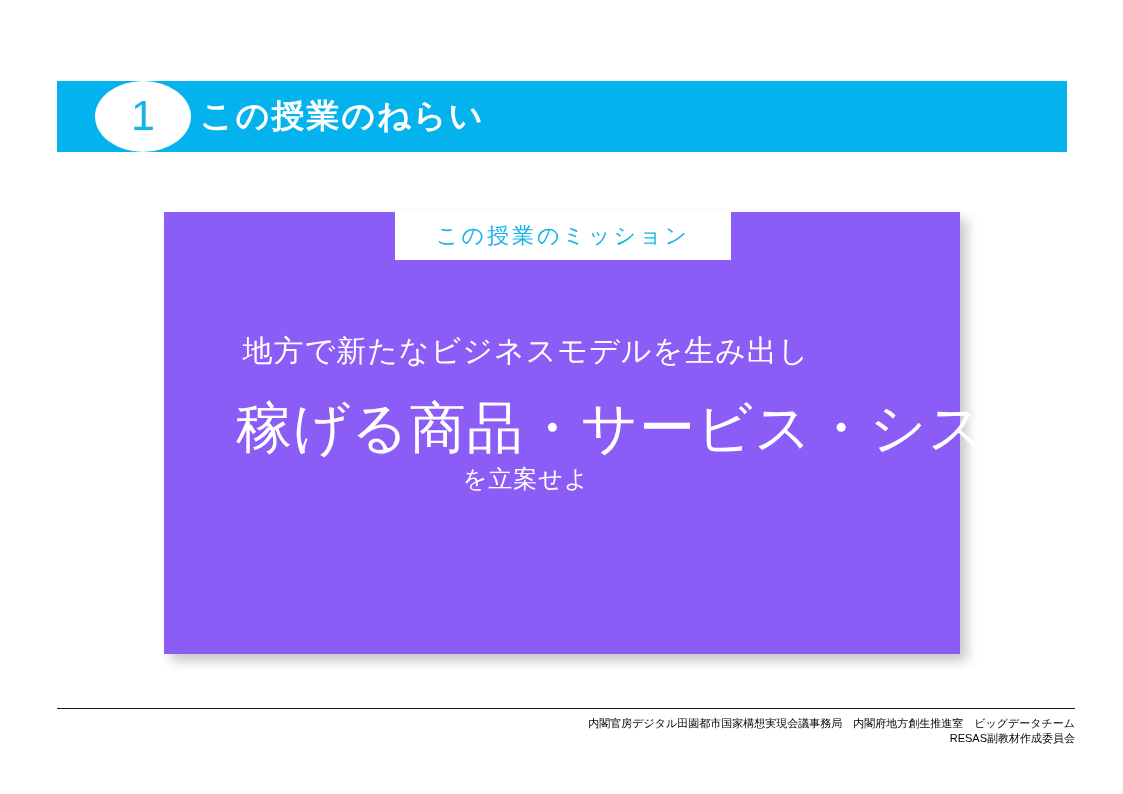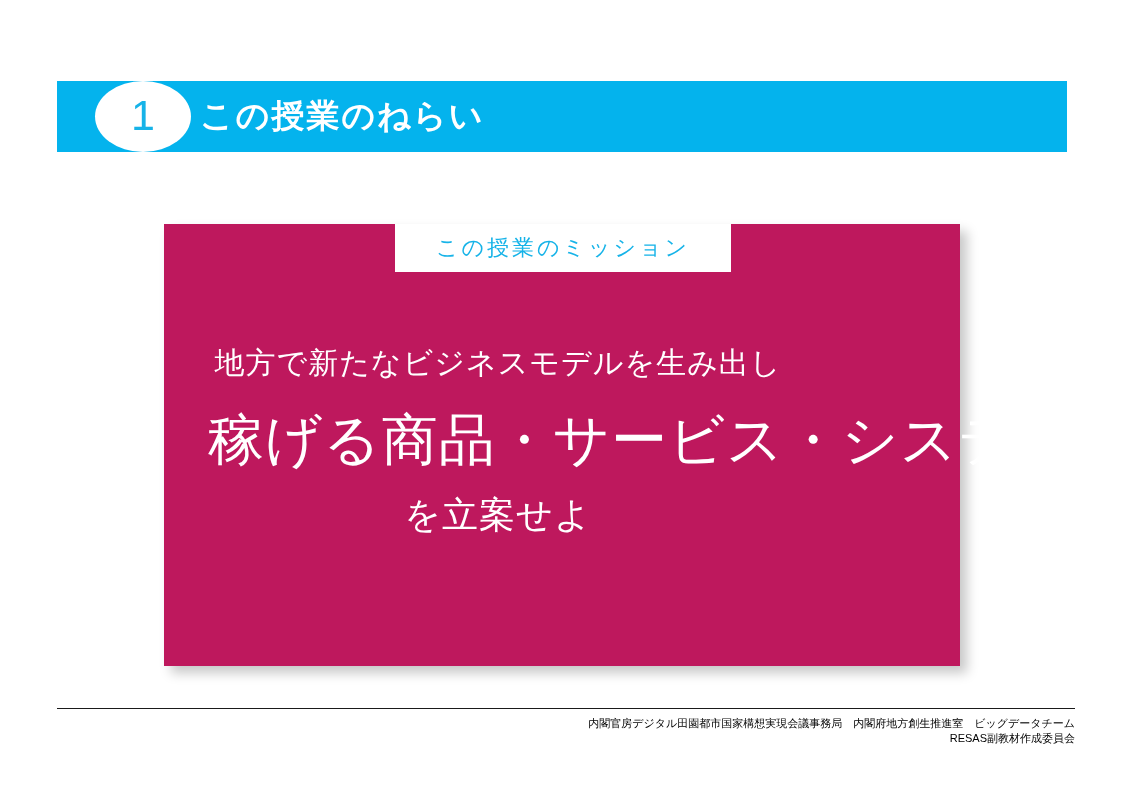--- a/index.html
+++ b/index.html
@@ -62,24 +62,24 @@
     font-size: 33px;
     font-weight: 700;
     letter-spacing: 2px;
     white-space: nowrap;
   }
 
   
   .mission-panel {
     position: absolute;
     left: 164px;
-    top: 224px;
+    top: 212px;
     width: 796px;
     height: 442px;
-    background: #be185d;
+    background: #8b5cf6;
     box-shadow: 7px 7px 11px rgba(0, 0, 0, 0.22);
   }
 
   .mission-label {
     position: absolute;
     left: 231px;
     top: 0px;
     width: 336px;
     height: 48px;
     background: #ffffff;
@@ -95,43 +95,44 @@
     white-space: nowrap;
   }
 
   .mission-body {
     position: absolute;
     left: 0;
     top: 120px;
     width: 668px;
     text-align: center;
     color: #ffffff;
+    padding-left: 28px;
   }
 
   .mission-line-1 {
     font-size: 30px;
     letter-spacing: 1px;
     line-height: 1.25;
     white-space: nowrap;
   }
 
   .mission-line-2 {
     font-size: 56px;
     letter-spacing: 1px;
     line-height: 1.3;
     margin-top: 22px;
     white-space: nowrap;
     margin-left: 44px;
   }
 
   .mission-line-3 {
-    font-size: 36px;
+    font-size: 24px;
     letter-spacing: 1px;
     line-height: 1.25;
-    margin-top: 16px;
+    margin-top: 0;
     white-space: nowrap;
   }
 
   
   .footer-divider {
     position: absolute;
     left: 57px;
     top: 708px;
     width: 1018px;
     height: 0;

